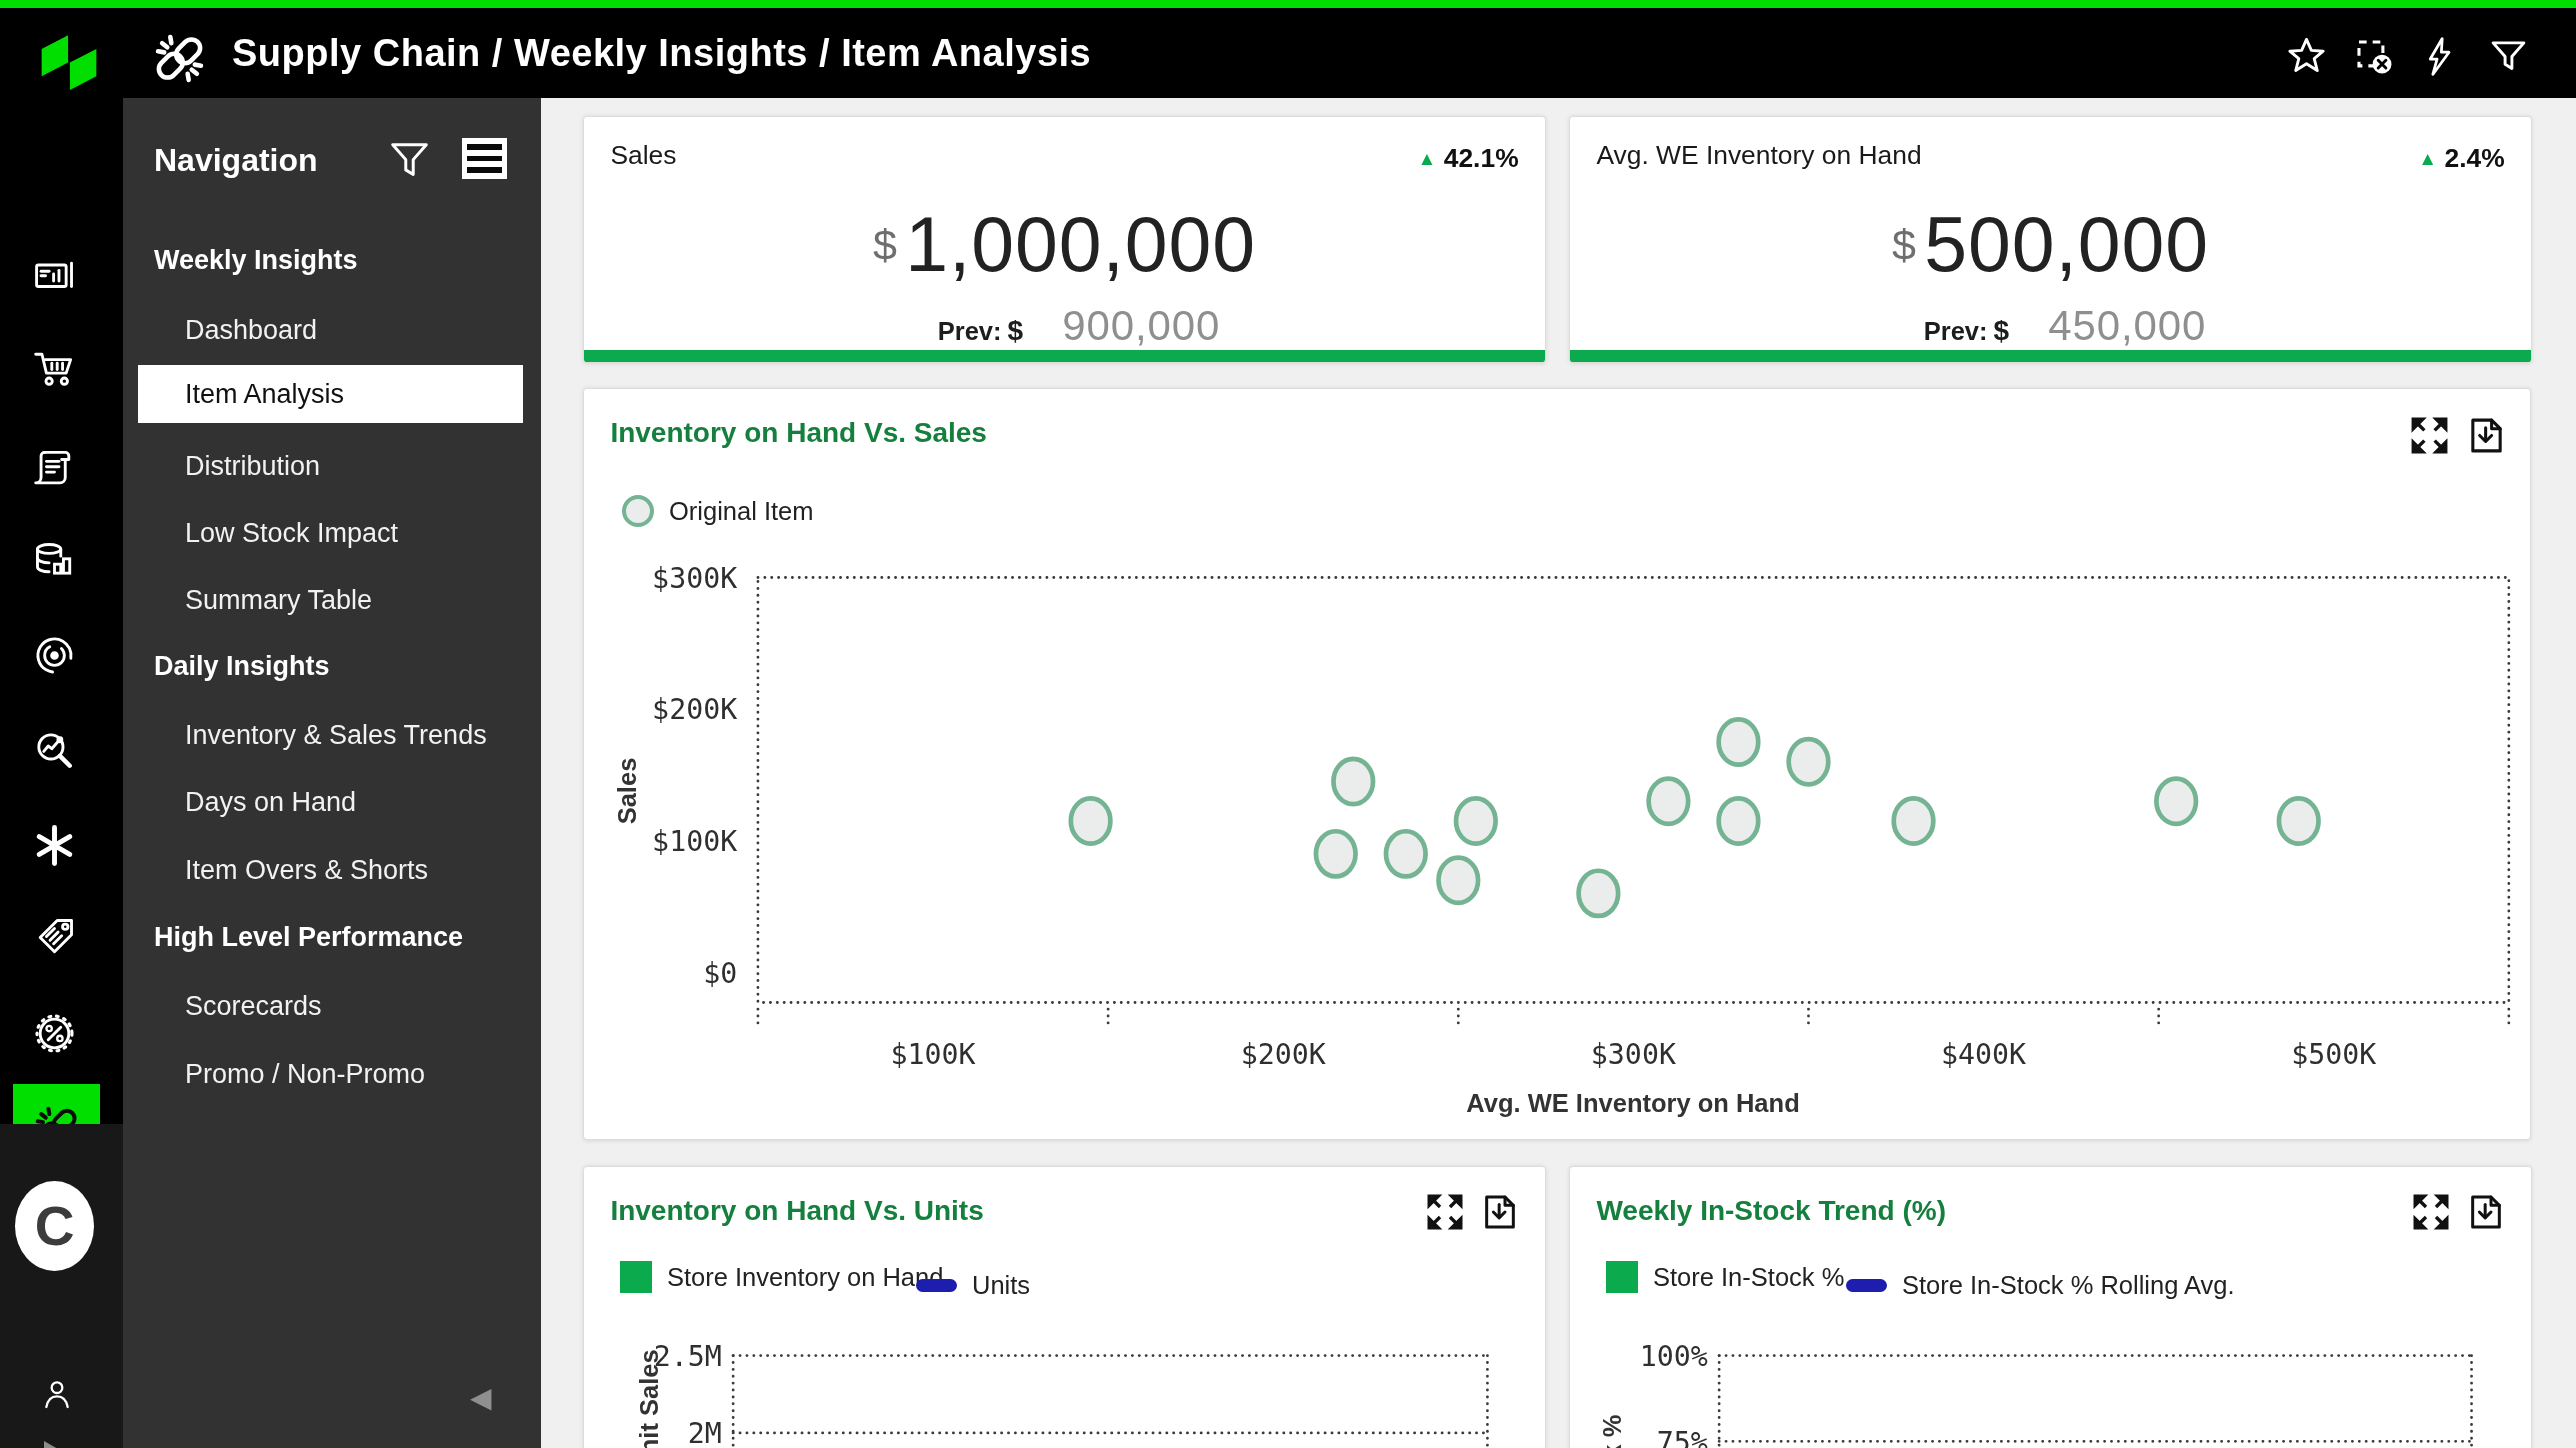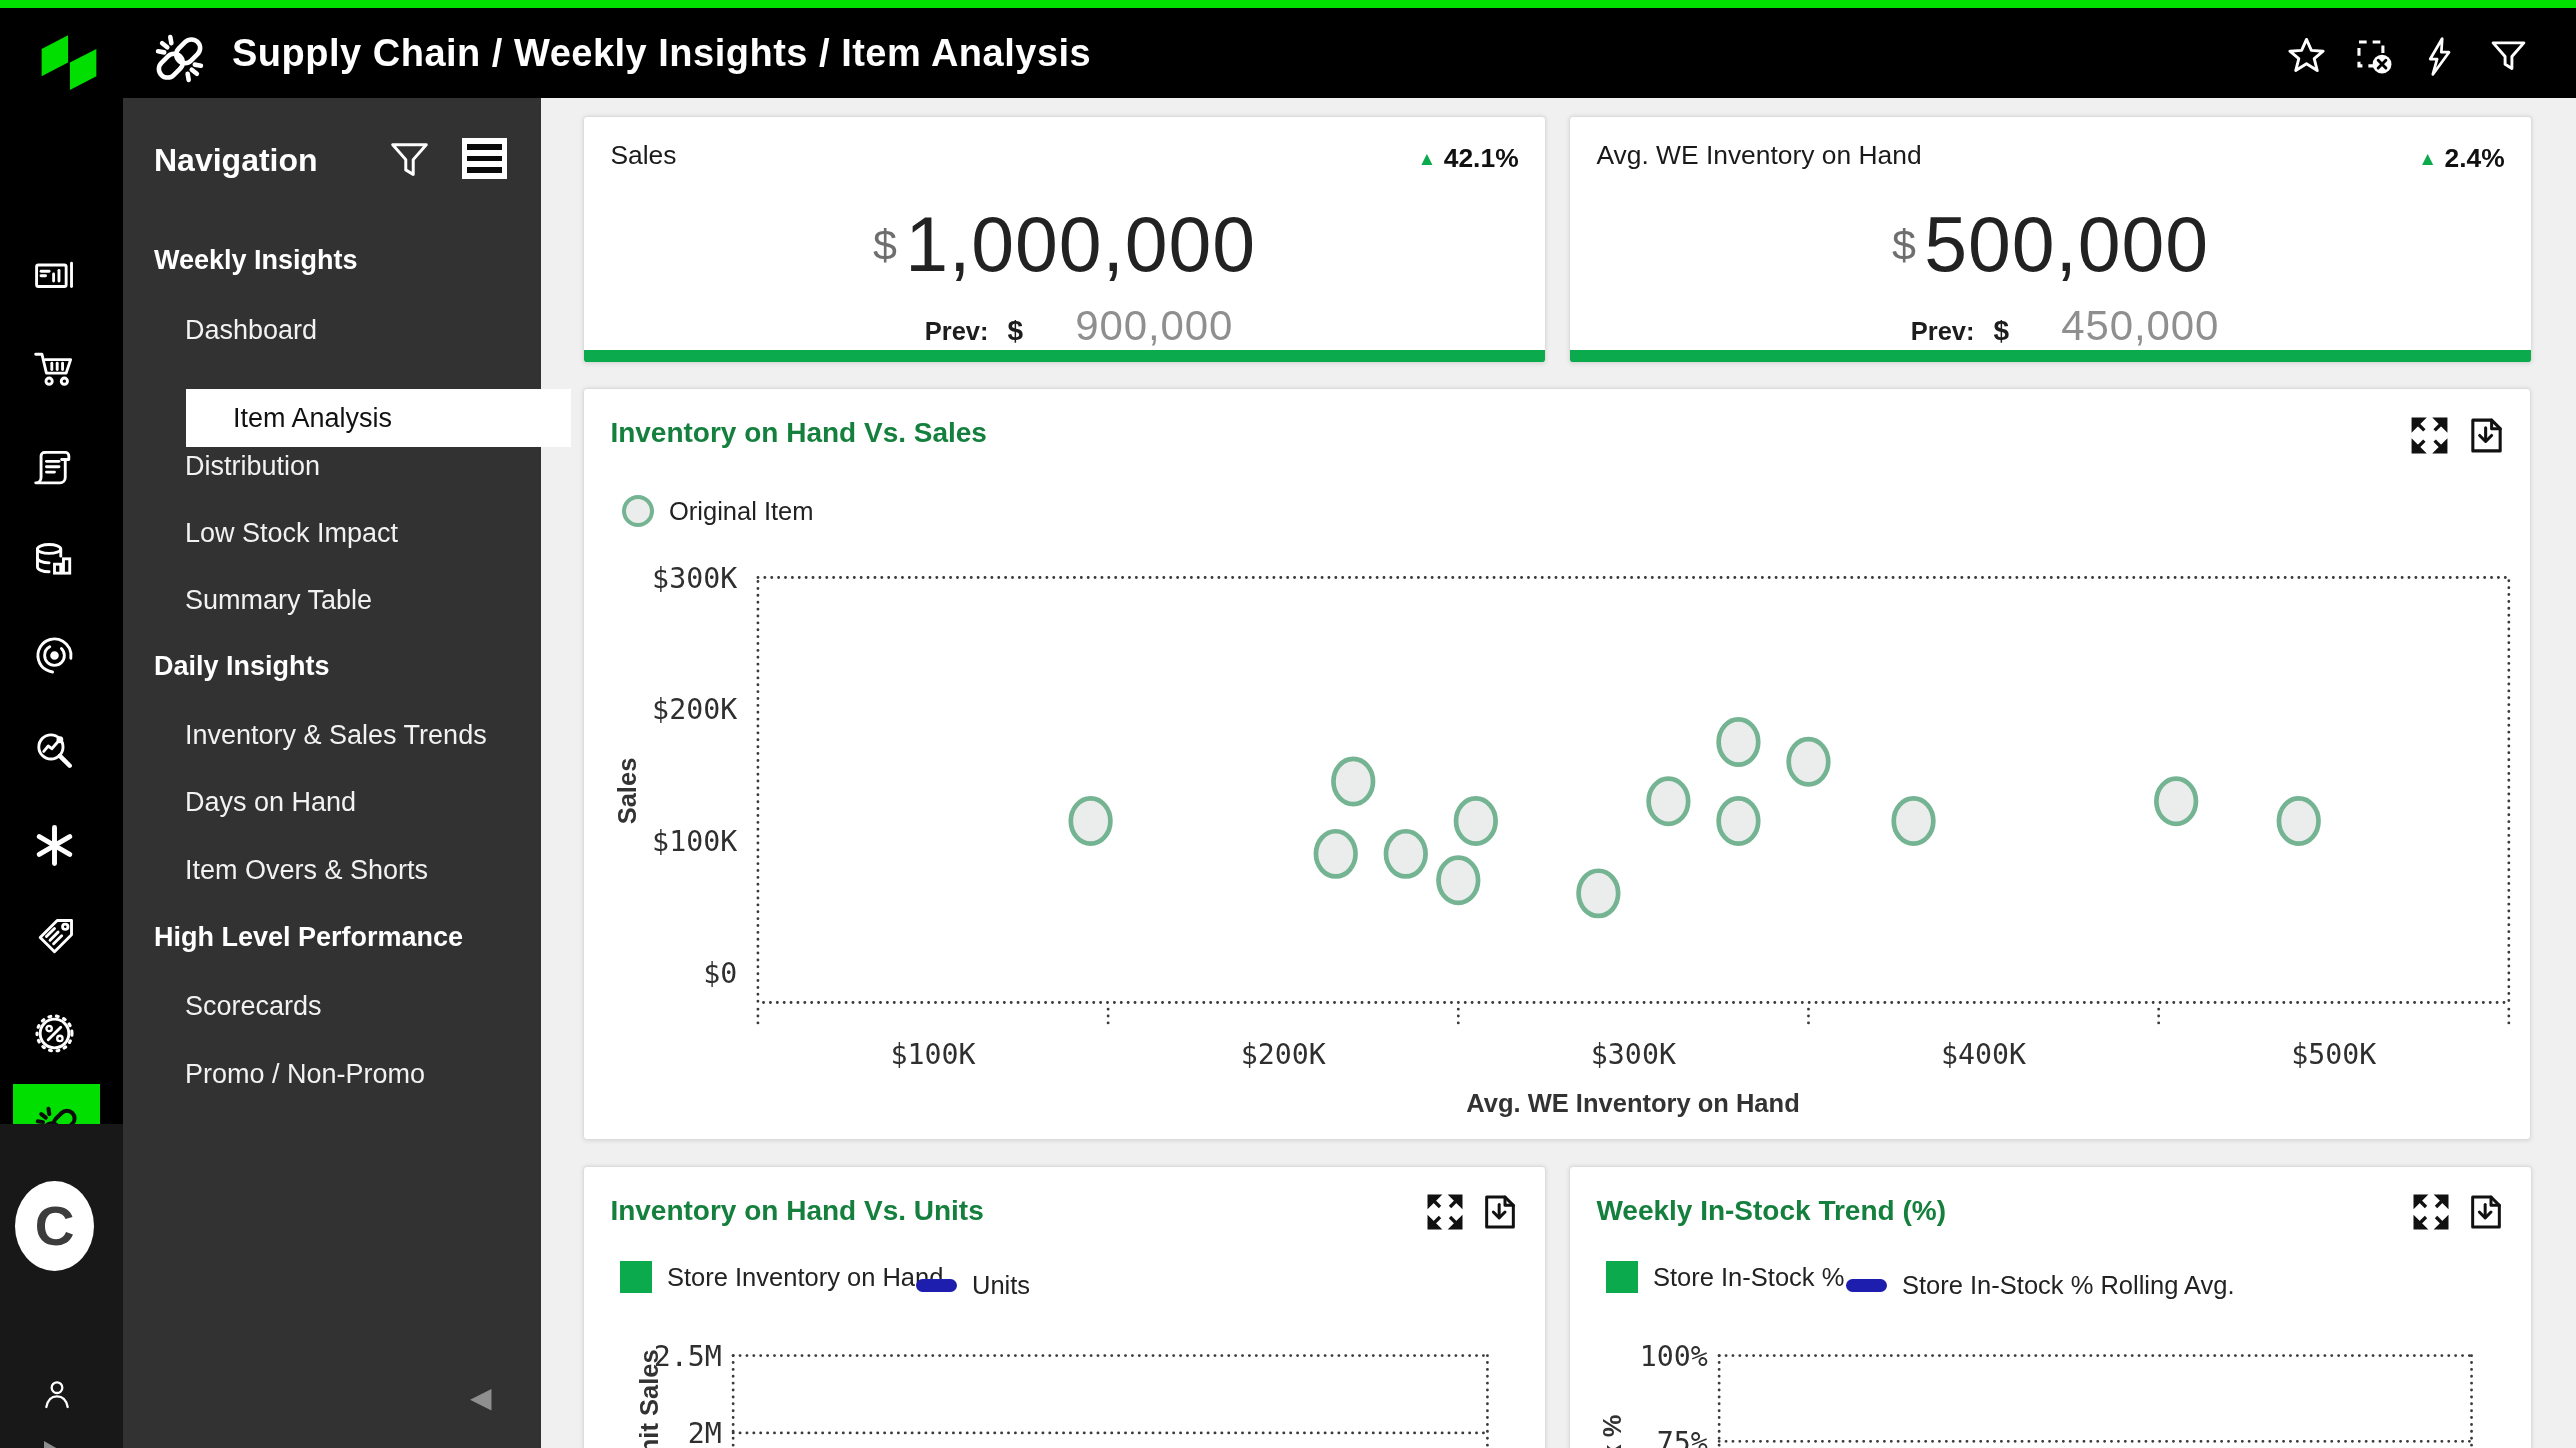--- a/index.html
+++ b/index.html
@@ -49,21 +49,21 @@
   .kpi-card { left:43px; top:19px; width:963px; height:247px; overflow:hidden; }
   .kpi-card.second { left:1029px; }
   .kpi-title { position:absolute; left:26.4px; top:22.6px; font-size:26.4px; font-weight:400; color:#1a1a1a; }
   .kpi-delta { position:absolute; right:26.4px; top:26.4px; font-size:26.4px; font-weight:600; color:#111;
     display:flex; align-items:center; gap:7.5px; }
   .kpi-delta .tri { font-size:19px; line-height:19px; }
   .kpi-value { position:absolute; left:0; top:83px; width:100%; text-align:center; font-size:77px;
     font-weight:300; color:#222; letter-spacing:0.9px; }
   .kpi-value .cur { font-size:43px; color:#6e6e6e; position:relative; top:-11.3px; margin-right:7.5px; font-weight:400; }
   .kpi-prev { position:absolute; left:0; top:185px; width:100%; display:flex; justify-content:center;
-    align-items:baseline; gap:19px;padding-left:29px; }
+    align-items:baseline; gap:6px;padding-left:29px; }
   .kpi-prev .lbl { font-size:25.5px; font-weight:700; color:#1d1d1d; }
   .kpi-prev .pcur { font-size:28px; font-weight:700; color:#1d1d1d; }
   .kpi-prev .pval { font-size:42px; font-weight:300; color:#8f8f8f; letter-spacing:0.9px;margin-left:33px; }
   .kpi-bar { position:absolute; left:0; bottom:0; width:100%; height:12.3px; }
 
   
   .scatter-card { left:43px; top:291px; width:1948px; height:752px; overflow:hidden; }
   .mini-card { top:1069px; width:963px; height:396px; overflow:hidden; }
   .mini-left { left:43px; }
   .mini-right { left:1029px; }
@@ -244,21 +244,21 @@
     </svg>
   </div>
   <div class="hamburger">
       <div></div>
       <div></div>
       <div></div>
     </div>
   <div id="nav-list">
       <div class="nav-section" style="top: 148px;">Weekly Insights</div>
       <div class="nav-item" style="top: 218px;">Dashboard</div>
-      <div class="nav-item selected-row" style="top: 292px; margin-left: 48px;">Item Analysis</div>
+      <div class="nav-item selected-row" style="top: 268px;">Item Analysis</div>
       <div class="nav-item" style="top: 354px;">Distribution</div>
       <div class="nav-item" style="top: 421px;">Low Stock Impact</div>
       <div class="nav-item" style="top: 488px;">Summary Table</div>
       <div class="nav-section" style="top: 554px;">Daily Insights</div>
       <div class="nav-item" style="top: 623px;">Inventory &amp; Sales Trends</div>
       <div class="nav-item" style="top: 690px;">Days on Hand</div>
       <div class="nav-item" style="top: 758px;">Item Overs &amp; Shorts</div>
       <div class="nav-section" style="top: 825px;">High Level Performance</div>
       <div class="nav-item" style="top: 894px;">Scorecards</div>
       <div class="nav-item" style="top: 962px;">Promo / Non-Promo</div>

